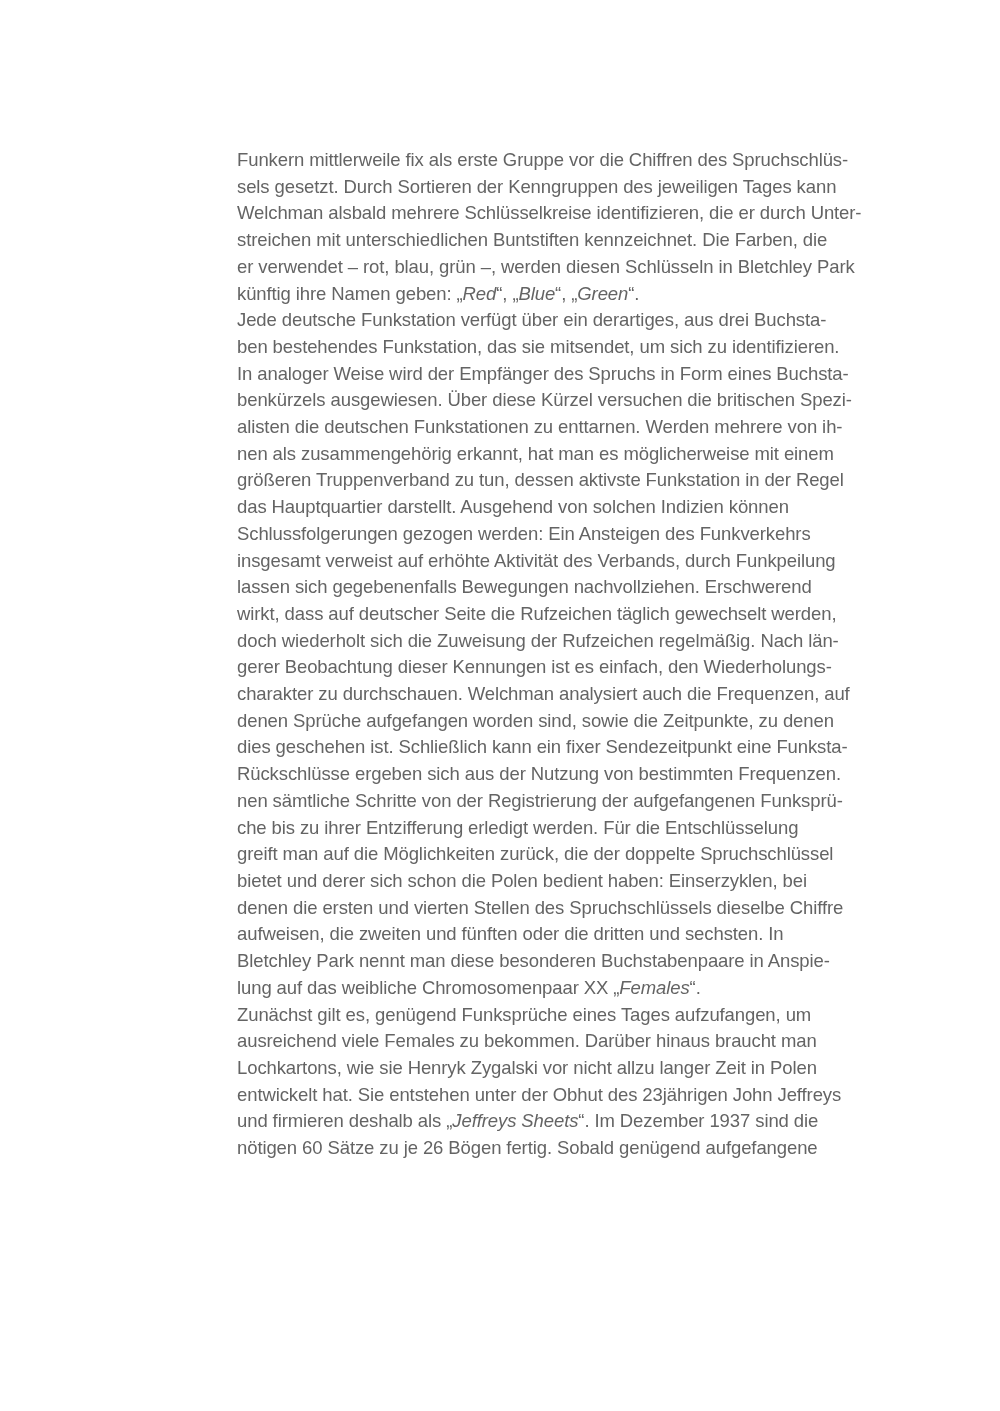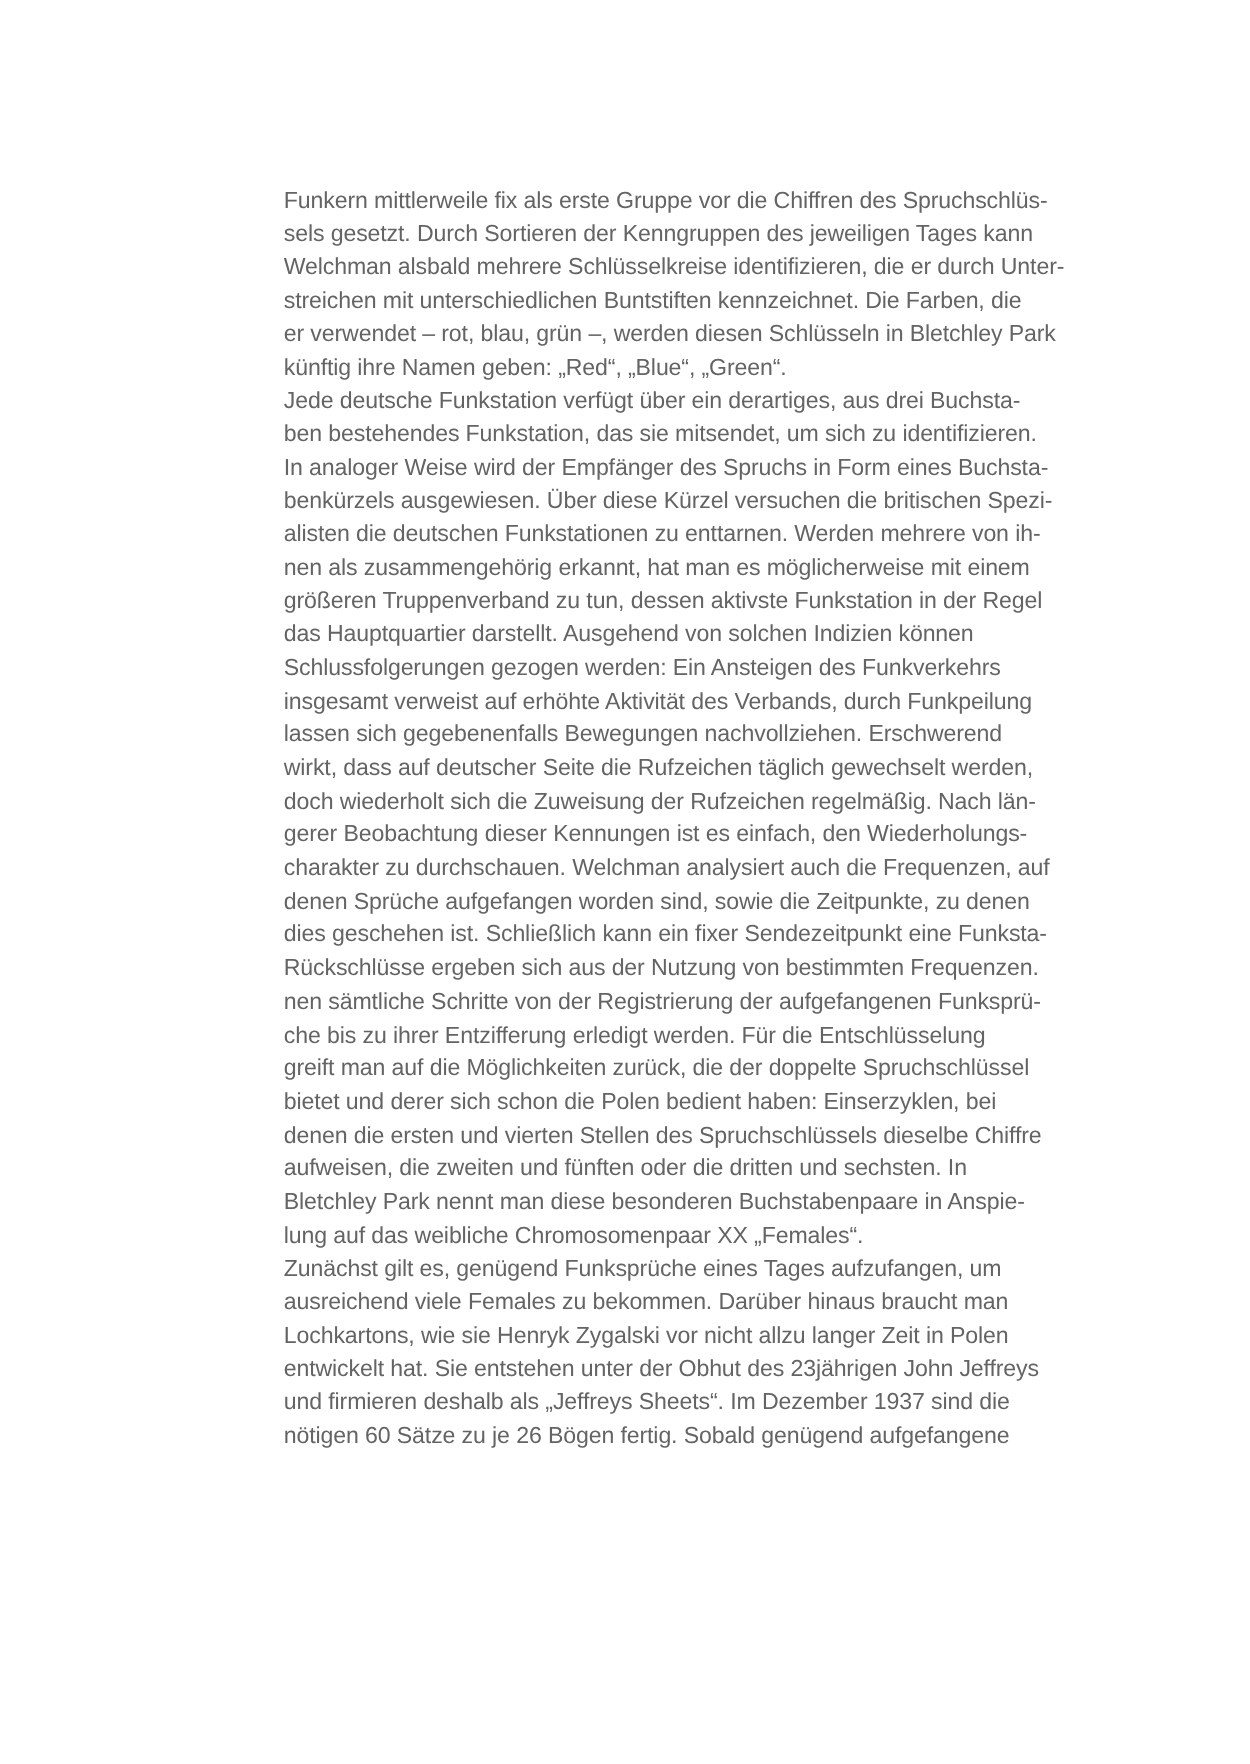--- a/index.html
+++ b/index.html
@@ -31,33 +31,34 @@
     right: 0;
     top: 95px;
     height: 5px;
     border-top: 2px solid var(--rule-color, #40605b);
     border-bottom: 2px solid var(--rule-color, #40605b);
     background: #e3ebea;
     box-sizing: border-box;
   }
   .body-text {
     position: absolute;
-    left: 227px;
+    left: 237px;
     top: 147px;
     width: 690px;
     font-size: 18.5px;
     line-height: 26.7px;
     letter-spacing: -0.1px;
     color: var(--text-color, #646464);
     font-weight: 400;
   }
   .line {
     white-space: nowrap;
   }
   .it {
+    font-style: italic;
   }
 </style>
 </head>
 <body>
 
 <div class="page">
   <div class="page-number">57</div>
   <div class="header-rule"></div>
   <div class="body-text">
       <div>

